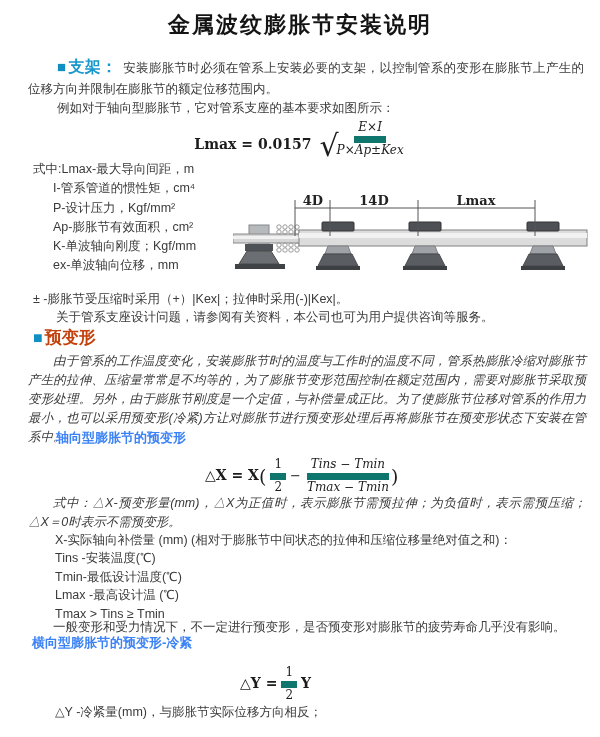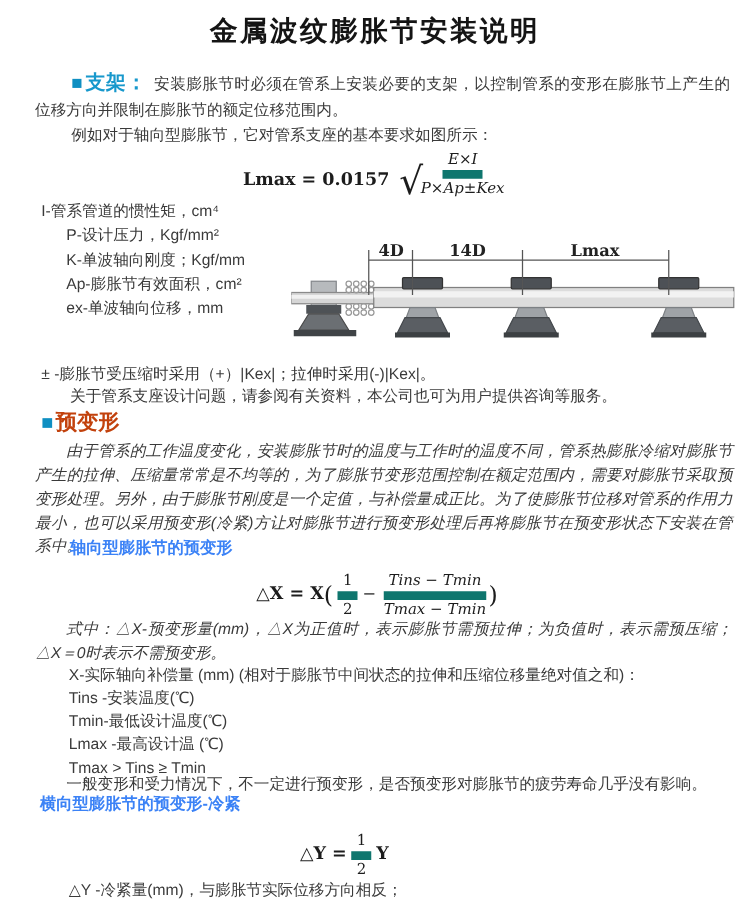--- a/index.html
+++ b/index.html
@@ -57,24 +57,25 @@
           <span class="rad">√</span>
           <span class="frac it">
             <span class="num">E×I</span>
             <span class="den">P×Ap±Kex</span>
           </span>
         </span>
     </span>
   </div>
 
   <div class="abs defs" style="top:160px; left:33px;">
+    <div class="dline">式中:Lmax-最大导向间距，m</div>
     <div class="dline">I-管系管道的惯性矩，cm⁴</div>
     <div class="dline">P-设计压力，Kgf/mm²</div>
+    <div class="dline">Ap-膨胀节有效面积，cm²</div>
     <div class="dline">K-单波轴向刚度；Kgf/mm</div>
-    <div class="dline">Ap-膨胀节有效面积，cm²</div>
     <div class="dline">ex-单波轴向位移，mm</div>
   </div>
 
   <div class="abs" style="left:233px; top:192px; width:362px; height:100px;">
     <svg width="362" height="100" viewBox="0 0 362 100">
 
       <rect x="16" y="33" width="20" height="20" fill="#b7babd" stroke="#84888c"></rect>
 
       <rect x="0" y="42" width="68" height="9" fill="#d6d6d6" stroke="#8a8a8a"></rect>
       <rect x="0" y="44" width="68" height="3" fill="#f1f1f1" stroke="none"></rect>

